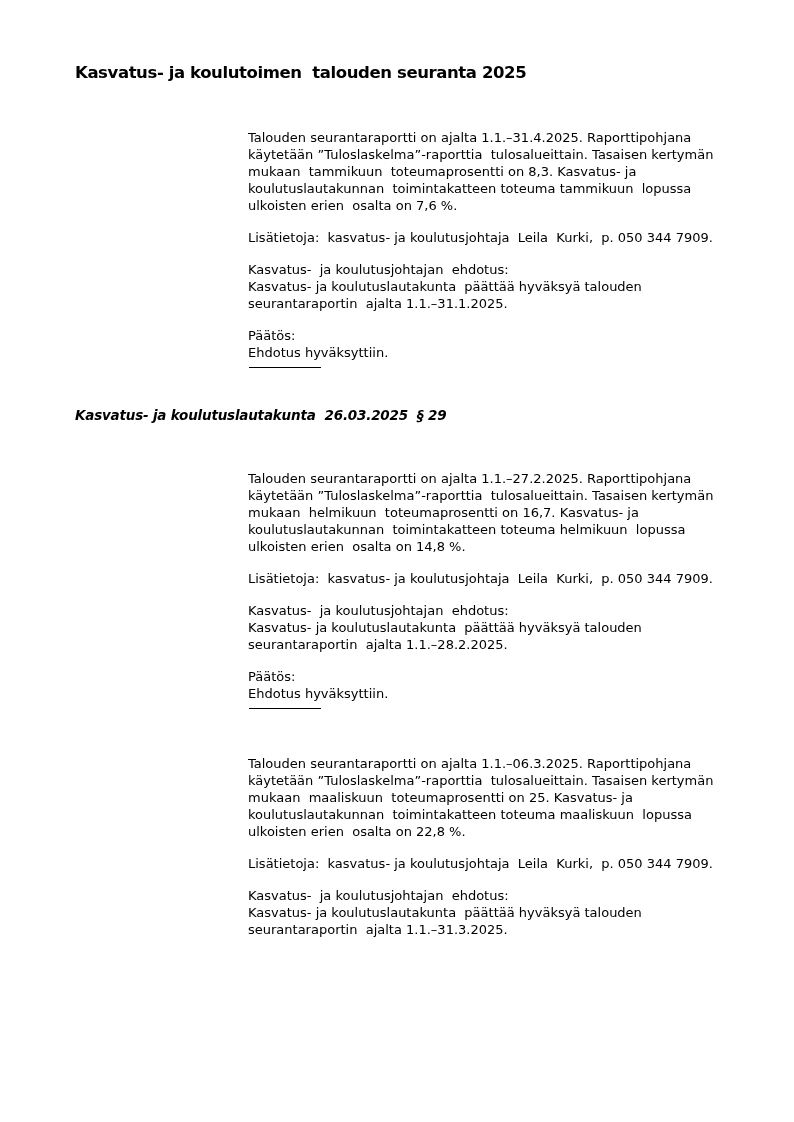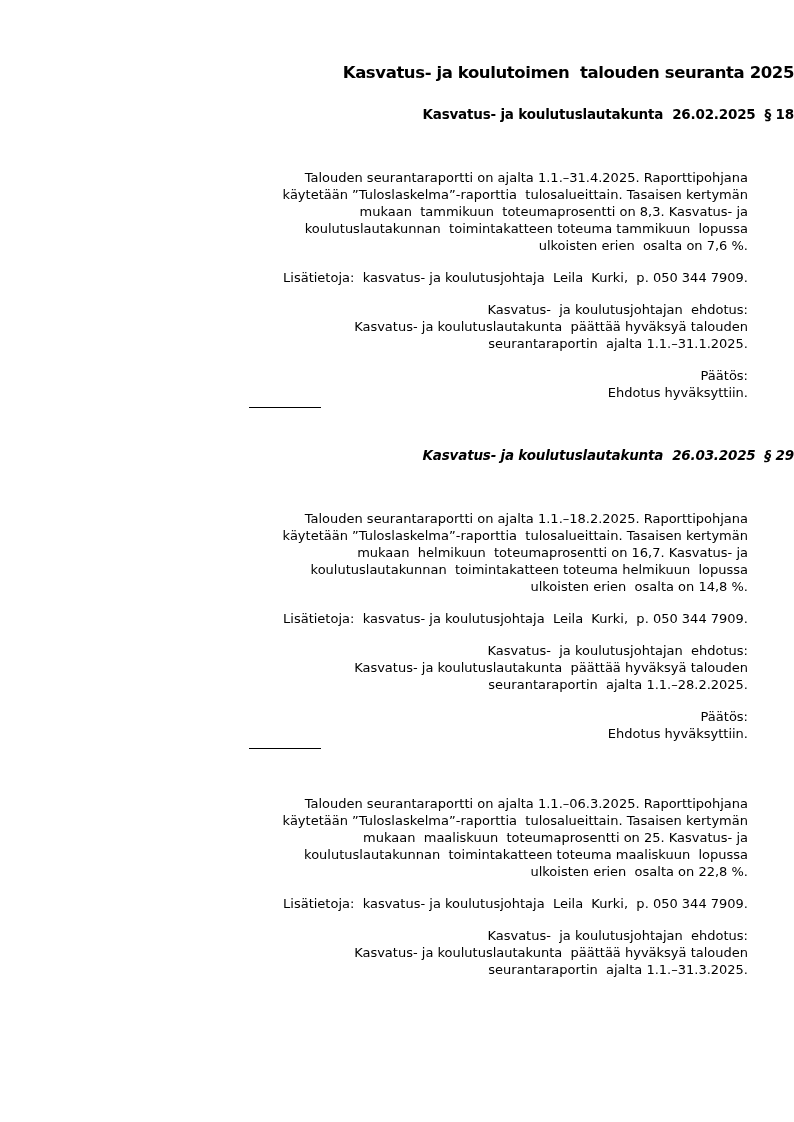--- a/index.html
+++ b/index.html
@@ -5,21 +5,21 @@
   html, body { margin: 0; padding: 0; background: #ffffff; }
   .page {
     position: relative;
     width: 794px;
     height: 1122px;
     background: #ffffff;
     color: #000000;
     font-family: "DejaVu Sans", "Liberation Sans", sans-serif;
     overflow: hidden;
   }
-  .t { white-space: pre-wrap; margin: 0; text-align: right; }
+  .t { white-space: pre-wrap; margin: 0; }
   .doc-title {
     margin: 63px 0 0 75px;
     font-size: 16.5px;
     font-weight: bold;
     line-height: 20px;
     letter-spacing: -0.4px;
   }
   .sec-h {
     margin-left: 75px;
     font-size: 13.5px;
@@ -47,21 +47,20 @@
   }
 </style>
 </head>
 <body>
 
 <div class="page">
 
   <h1 class="t doc-title">Kasvatus- ja koulutoimen  talouden seuranta 2025</h1>
 
   <section>
-    <h2 class="t sec-h first">Kasvatus- ja koulutuslautakunta  26.02.2025  § 18</h2>
     <div class="body-col">
       <p class="t blk lead">Talouden seurantaraportti on ajalta 1.1.–31.4.2025. Raporttipohjana
 käytetään ”Tuloslaskelma”-raporttia  tulosalueittain. Tasaisen kertymän
 mukaan  tammikuun  toteumaprosentti on 8,3. Kasvatus- ja
 koulutuslautakunnan  toimintakatteen toteuma tammikuun  lopussa
 ulkoisten erien  osalta on 7,6 %.</p>
       <p class="t blk">Lisätietoja:  kasvatus- ja koulutusjohtaja  Leila  Kurki,  p. 050 344 7909.</p>
       <div class="blk">
         <p class="t bold">Kasvatus-  ja koulutusjohtajan  ehdotus:</p>
         <p class="t">Kasvatus- ja koulutuslautakunta  päättää hyväksyä talouden
@@ -71,21 +70,21 @@
         <p class="t bold">Päätös:</p>
         <p class="t">Ehdotus hyväksyttiin.</p>
       </div>
       <hr class="divider">
     </div>
   </section>
 
   <section>
     <h2 class="t sec-h later">Kasvatus- ja koulutuslautakunta  26.03.2025  § 29</h2>
     <div class="body-col">
-      <p class="t blk lead">Talouden seurantaraportti on ajalta 1.1.–18.2.2025. Raporttipohjana
+      <p class="t blk lead">Talouden seurantaraportti on ajalta 1.1.–27.2.2025. Raporttipohjana
 käytetään ”Tuloslaskelma”-raporttia  tulosalueittain. Tasaisen kertymän
 mukaan  helmikuun  toteumaprosentti on 16,7. Kasvatus- ja
 koulutuslautakunnan  toimintakatteen toteuma helmikuun  lopussa
 ulkoisten erien  osalta on 14,8 %.</p>
       <p class="t blk">Lisätietoja:  kasvatus- ja koulutusjohtaja  Leila  Kurki,  p. 050 344 7909.</p>
       <div class="blk">
         <p class="t bold">Kasvatus-  ja koulutusjohtajan  ehdotus:</p>
         <p class="t">Kasvatus- ja koulutuslautakunta  päättää hyväksyä talouden
 seurantaraportin  ajalta 1.1.–28.2.2025.</p>
       </div>

